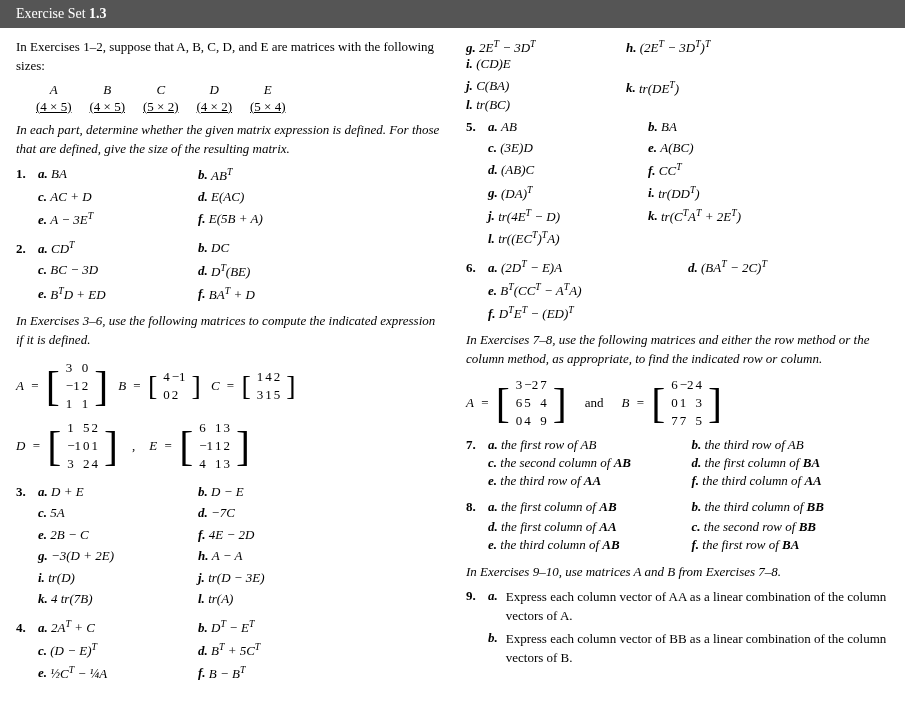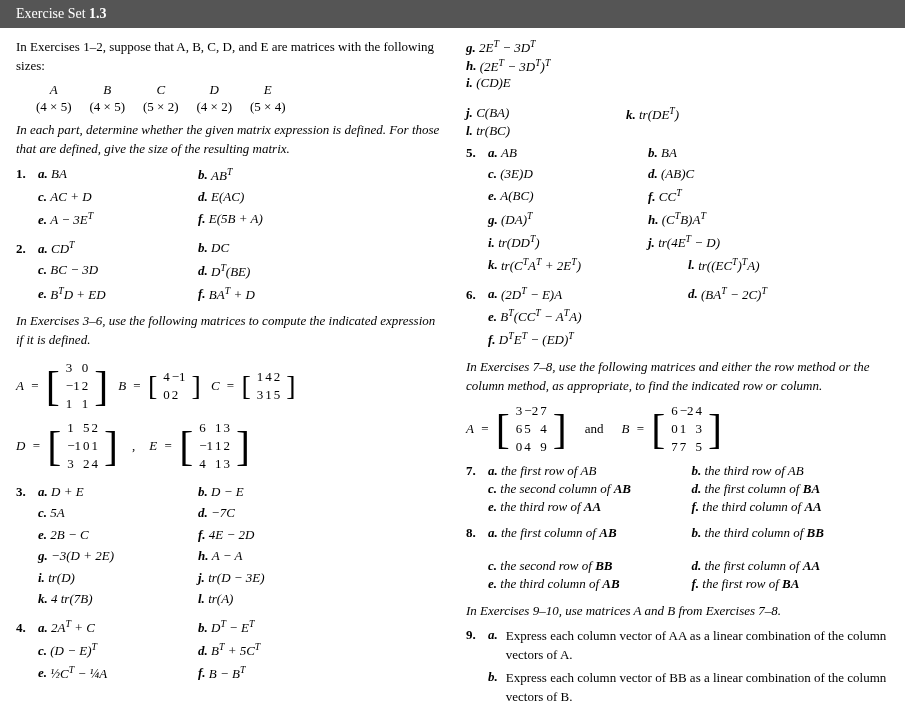--- a/index.html
+++ b/index.html
@@ -37,21 +37,21 @@
       margin-bottom: 6px;
       line-height: 1.45;
     }
     .matrix-sizes {
       display: flex;
       gap: 18px;
       margin: 6px 0 6px 20px;
       font-style: normal;
     }
     .matrix-sizes .letter { font-style: italic; margin-bottom: 1px; text-align: center; }
-    .matrix-sizes .size { font-style: normal; text-align: right; }
+    .matrix-sizes .size { font-style: normal; text-align: right; text-decoration: underline; }
     .matrix-col { display: flex; flex-direction: column; align-items: center; }
     .exercise-intro {
       font-style: italic;
       margin: 6px 0;
       line-height: 1.45;
     }
     .exercise-group {
       margin-bottom: 8px;
     }
     .ex-row {
@@ -328,44 +328,43 @@
           <div class="ex-part"><span class="bold italic">f.</span>&nbsp;<span class="italic">B − B<sup>T</sup></span></div>
         </div>
       </div>
     </div>
 
   </div>
 
   <div class="right-col">
 
     <div class="exercise-group" style="margin-bottom:4px">
-      <div style="display:flex; flex-wrap:wrap; gap:0; margin-bottom:14px;flex-direction:column;">
+      <div style="display:flex; flex-wrap:wrap; gap:0; margin-bottom:6px;">
         <div style="width:160px"><span class="bold italic">g.</span>&nbsp;<span class="italic">2E<sup>T</sup> − 3D<sup>T</sup></span></div>
         <div style="width:175px"><span class="bold italic">h.</span>&nbsp;<span class="italic">(2E<sup>T</sup> − 3D<sup>T</sup>)<sup>T</sup></span></div>
         <div style="width:110px"><span class="bold italic">i.</span>&nbsp;<span class="italic">(CD)E</span></div>
       </div>
       <div style="display:flex; flex-wrap:wrap; gap:0; margin-bottom:4px;">
         <div style="width:160px"><span class="bold italic">j.</span>&nbsp;<span class="italic">C(BA)</span></div>
         <div style="width:175px"><span class="bold italic">k.</span>&nbsp;<span class="italic">tr(DE<sup>T</sup>)</span></div>
         <div style="width:110px"><span class="bold italic">l.</span>&nbsp;<span class="italic">tr(BC)</span></div>
       </div>
     </div>
 
     <div class="exercise-group">
       <div class="ex-row">
         <div class="ex-num-col"><span class="bold">5.</span></div>
         <div class="ex-parts">
           <div class="ex-part"><span class="bold italic">a.</span>&nbsp;<span class="italic">AB</span></div>
           <div class="ex-part"><span class="bold italic">b.</span>&nbsp;<span class="italic">BA</span></div>
           <div class="ex-part"><span class="bold italic">c.</span>&nbsp;<span class="italic">(3E)D</span></div>
+          <div class="ex-part"><span class="bold italic">e.</span>&nbsp;<span class="italic">A(BC)</span></div>
           <div class="ex-part"><span class="bold italic">d.</span>&nbsp;<span class="italic">(AB)C</span></div>
-          <div class="ex-part"><span class="bold italic">e.</span>&nbsp;<span class="italic">A(BC)</span></div>
           <div class="ex-part"><span class="bold italic">f.</span>&nbsp;<span class="italic">CC<sup>T</sup></span></div>
           <div class="ex-part"><span class="bold italic">g.</span>&nbsp;<span class="italic">(DA)<sup>T</sup></span></div>
-          <div class="ex-part"><span class="bold italic">h.</span>&nbsp;<span class="italic">(C<sup>T</sup>B)A<sup>T</sup></span></div>
           <div class="ex-part"><span class="bold italic">i.</span>&nbsp;<span class="italic">tr(DD<sup>T</sup>)</span></div>
           <div class="ex-part"><span class="bold italic">j.</span>&nbsp;<span class="italic">tr(4E<sup>T</sup> − D)</span></div>
           <div class="ex-part" style="width:200px"><span class="bold italic">k.</span>&nbsp;<span class="italic">tr(C<sup>T</sup>A<sup>T</sup> + 2E<sup>T</sup>)</span></div>
           <div class="ex-part" style="width:180px"><span class="bold italic">l.</span>&nbsp;<span class="italic">tr((EC<sup>T</sup>)<sup>T</sup>A)</span></div>
         </div>
       </div>
     </div>
 
     <div class="exercise-group" style="margin-top:2px">
       <div class="ex-row">
@@ -452,27 +451,27 @@
             <div style="flex:1"><span class="bold italic">f.</span>&nbsp;<span class="italic">the third column of <span style="font-weight:bold">AA</span></span></div>
           </div>
         </div>
       </div>
     </div>
 
     <div class="exercise-group" style="margin-top:4px">
       <div class="ex-row" style="align-items:flex-start">
         <div class="ex-num-col"><span class="bold">8.</span></div>
         <div style="flex:1">
-          <div style="display:flex; margin-bottom:17px;">
+          <div style="display:flex; margin-bottom:4px;">
             <div style="flex:1"><span class="bold italic">a.</span>&nbsp;<span class="italic">the first column of <span style="font-weight:bold">AB</span></span></div>
             <div style="flex:1"><span class="bold italic">b.</span>&nbsp;<span class="italic">the third column of <span style="font-weight:bold">BB</span></span></div>
           </div>
           <div style="display:flex; margin-bottom:2px;">
+            <div style="flex:1"><span class="bold italic">d.</span>&nbsp;<span class="italic">the first column of <span style="font-weight:bold">AA</span></span></div>
             <div style="flex:1"><span class="bold italic">c.</span>&nbsp;<span class="italic">the second row of <span style="font-weight:bold">BB</span></span></div>
-            <div style="flex:1"><span class="bold italic">d.</span>&nbsp;<span class="italic">the first column of <span style="font-weight:bold">AA</span></span></div>
           </div>
           <div style="display:flex; margin-bottom:2px;">
             <div style="flex:1"><span class="bold italic">e.</span>&nbsp;<span class="italic">the third column of <span style="font-weight:bold">AB</span></span></div>
             <div style="flex:1"><span class="bold italic">f.</span>&nbsp;<span class="italic">the first row of <span style="font-weight:bold">BA</span></span></div>
           </div>
         </div>
       </div>
     </div>
 
     <p class="right-intro" style="margin-top:6px; font-style:italic">In Exercises 9–10, use matrices A and B from Exercises 7–8.</p>

